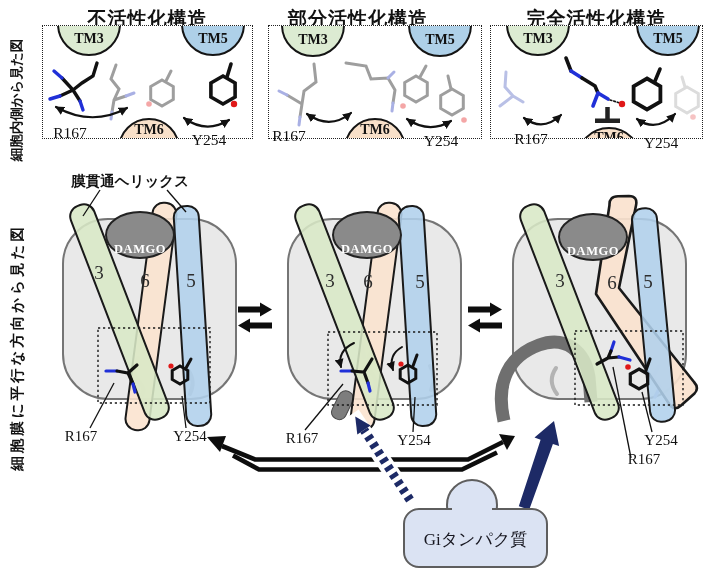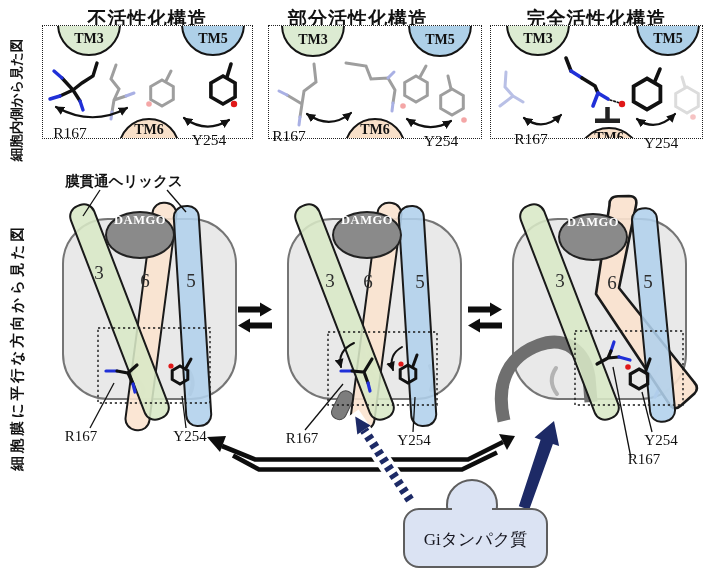--- a/index.html
+++ b/index.html
@@ -13,25 +13,25 @@
   .tmc{position:absolute;border:2px solid #141414;border-radius:50%;box-sizing:border-box;}
   .tmlabel{position:absolute;width:56px;text-align:center;font-size:14px;font-weight:700;}
   .plabel{width:52px;text-align:center;font-size:15.5px;}
   .body{width:175px;height:182px;top:218px;background:#e9e9e9;border:2.6px solid #757575;
         border-radius:46px;box-sizing:border-box;}
   .helix{border:2.6px solid #1a1a1a;border-radius:12px;box-sizing:border-box;}
   .h-green{background:rgba(216,232,198,0.88);}
   .h-peach{background:rgba(250,226,206,0.88);}
   .h-blue{background:rgba(177,208,236,0.88);}
   .damgo{width:70px;height:48px;border:2.2px solid #222;border-radius:50%;background:#8a8a8a;
-         box-sizing:border-box;display:flex;align-items:flex-start;justify-content:center;
+         box-sizing:border-box;display:flex;align-items:flex-end;justify-content:center;
          color:#fff;font-size:12.5px;font-weight:700;letter-spacing:0.5px;}
   .hnum{width:30px;text-align:center;font-size:19px;color:#2e2e2e;}
   .rlabel{width:52px;text-align:center;font-size:15px;}
-  .memlabel{width:130px;text-align:center;font-size:14.5px;font-weight:700;}
+  .memlabel{width:130px;text-align:right;font-size:14.5px;font-weight:700;}
   .giblob{background:#dbe3f3;border:2.5px solid #5e5e5e;box-sizing:border-box;}
   .gilabel{width:145px;text-align:center;font-size:17px;color:#16161f;}
 </style>
 </head>
 <body>
 
 <div id="fig">
 
   <div class="abs ptitle" style="left:42px;width:211px;">不活性化構造</div>
   <div class="abs ptitle" style="left:251px;width:214px;">部分活性化構造</div>

